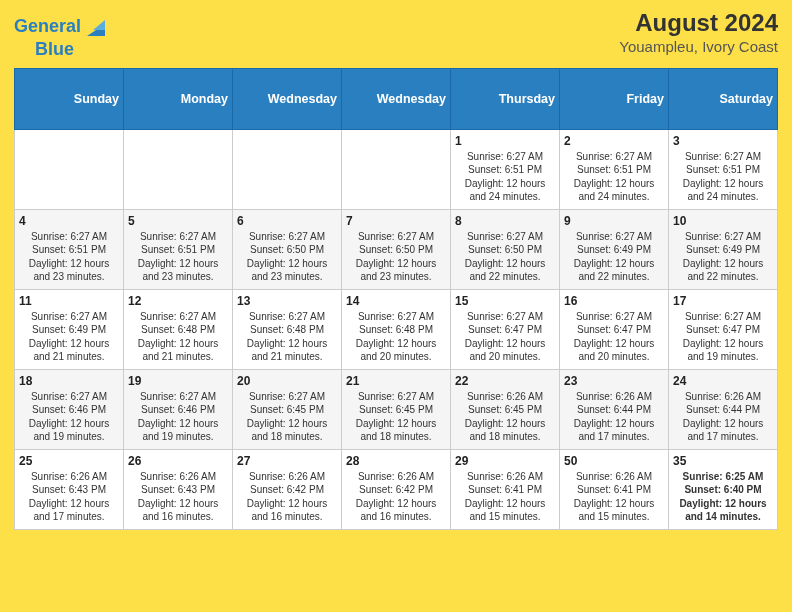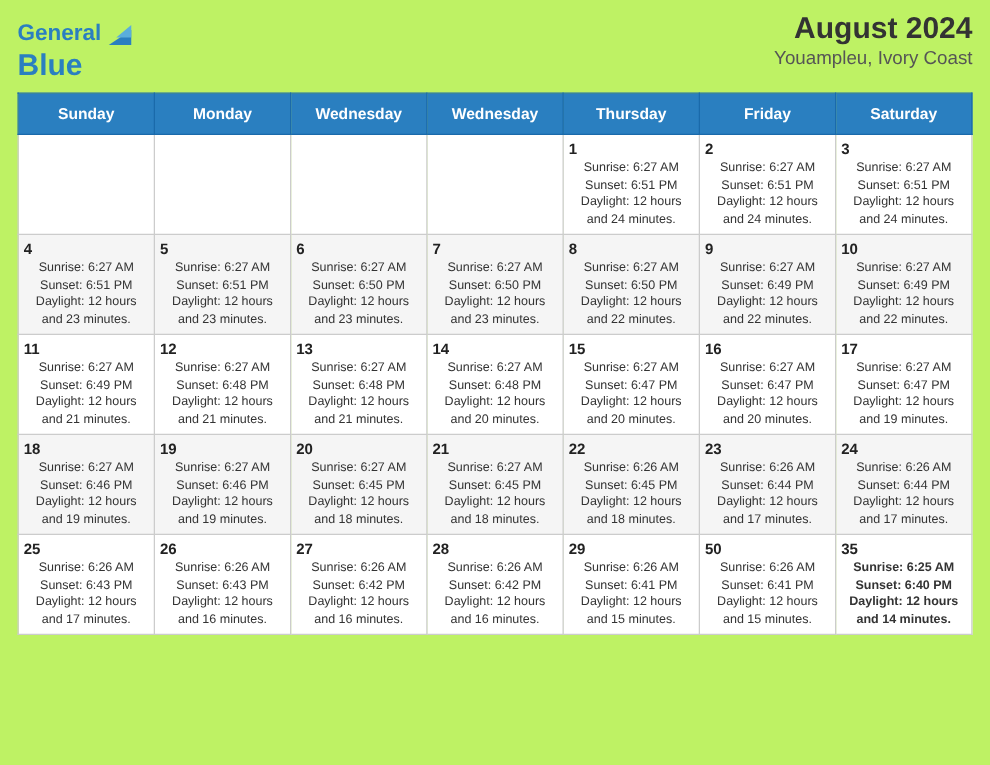--- a/index.html
+++ b/index.html
@@ -6,21 +6,21 @@
     body {
       font-family: Arial, sans-serif;
       background: #fff;
       width: 792px;
       min-height: 612px;
       overflow: hidden;
     }
     .page {
       width: 792px;
       min-height: 612px;
-      background: #bef264;
+      background: #fde047;
       padding: 10px 14px 10px 14px;
     }
     .header {
       display: flex;
       align-items: flex-start;
       justify-content: space-between;
       margin-bottom: 8px;
     }
     .logo {
       display: flex;
@@ -53,22 +53,22 @@
     table {
       width: 100%;
       border-collapse: collapse;
       table-layout: fixed;
     }
     thead th {
       background: #2a7fc0;
       color: #fff;
       font-size: 12.5px;
       font-weight: bold;
-      padding: 9px 4px;
-      text-align: center;
+      padding: 23px 4px;
+      text-align: right;
       border: 1px solid #1a6aaa;
     }
     tbody td {
       border: 1px solid #ccc;
       vertical-align: top;
       padding: 4px 4px;
       font-size: 10.5px;
       color: #222;
       background: #fff;
       height: 80px;
@@ -107,21 +107,21 @@
         <div style="display:flex;align-items:center;gap:2px;">
           <span class="logo-text">
             <span>General</span>
           </span>
 
           <svg width="26" height="26" viewBox="0 0 26 26">
             <polygon points="4,22 22,10 22,22" fill="#2a7fc0"></polygon>
             <polygon points="10,16 22,6 22,16" fill="#5aaedc"></polygon>
           </svg>
         </div>
-        <div class="logo-text" style="color:#2a7fc0;font-size:24px;">Blue</div>
+        <div class="logo-text" style="color:#2a7fc0;font-size:18px;margin-left:21px;">Blue</div>
       </div>
     </div>
     <div class="title-block">
       <div class="calendar-title">August 2024</div>
       <div class="calendar-subtitle">Youampleu, Ivory Coast</div>
     </div>
   </div>
 
   <table>
     <thead>

